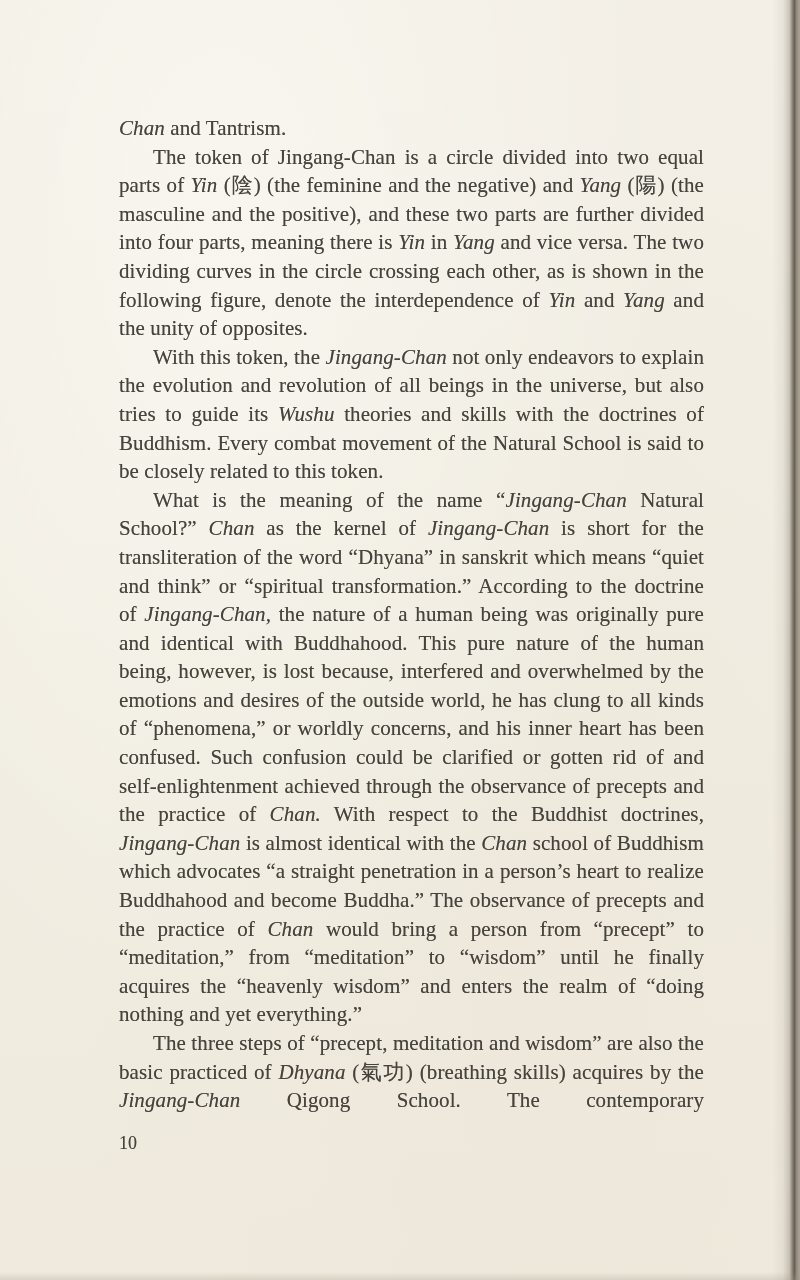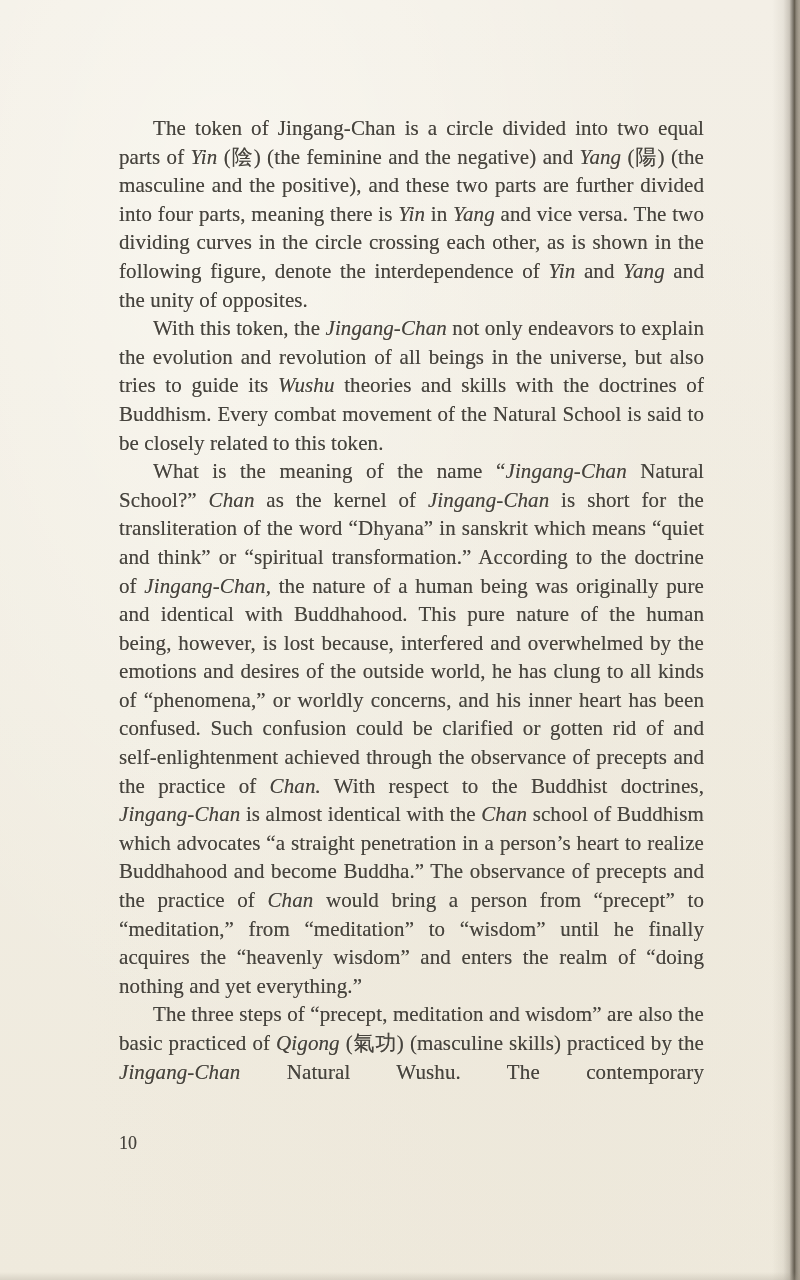--- a/index.html
+++ b/index.html
@@ -67,21 +67,22 @@
     width: 800px;
     height: 8px;
     background: linear-gradient(to bottom, rgba(160,152,138,0) 0%, rgba(160,152,138,0.28) 100%);
   }
 </style>
 </head>
 <body>
 
 <div class="page">
   <div class="text-block" id="text-block">
+      <p class="para"><span class="it">Chan</span><span> and Tantrism.</span></p>
       <p class="para indent"><span>The token of Jingang-Chan is a circle divided into two equal parts of </span><span class="it">Yin</span><span> (陰) (the feminine and the negative) and </span><span class="it">Yang</span><span> (陽) (the masculine and the positive), and these two parts are further divided into four parts, meaning there is </span><span class="it">Yin</span><span> in </span><span class="it">Yang</span><span> and vice versa. The two dividing curves in the circle crossing each other, as is shown in the following figure, denote the interdependence of </span><span class="it">Yin</span><span> and </span><span class="it">Yang</span><span> and the unity of opposites.</span></p>
       <p class="para indent"><span>With this token, the </span><span class="it">Jingang-Chan</span><span> not only endeavors to explain the evolution and revolution of all beings in the universe, but also tries to guide its </span><span class="it">Wushu</span><span> theories and skills with the doctrines of Buddhism. Every combat movement of the Natural School is said to be closely related to this token.</span></p>
       <p class="para indent"><span>What is the meaning of the name “</span><span class="it">Jingang-Chan</span><span> Natural School?” </span><span class="it">Chan</span><span> as the kernel of </span><span class="it">Jingang-Chan</span><span> is short for the transliteration of the word “Dhyana” in sanskrit which means “quiet and think” or “spiritual transformation.” According to the doctrine of </span><span class="it">Jingang-Chan,</span><span> the nature of a human being was originally pure and identical with Buddhahood. This pure nature of the human being, however, is lost because, interfered and overwhelmed by the emotions and desires of the outside world, he has clung to all kinds of “phenomena,” or worldly concerns, and his inner heart has been confused. Such confusion could be clarified or gotten rid of and self-enlightenment achieved through the observance of precepts and the practice of </span><span class="it">Chan.</span><span> With respect to the Buddhist doctrines, </span><span class="it">Jingang-Chan</span><span> is almost identical with the </span><span class="it">Chan</span><span> school of Buddhism which advocates “a straight penetration in a person’s heart to realize Buddhahood and become Buddha.” The observance of precepts and the practice of </span><span class="it">Chan</span><span> would bring a person from “precept” to “meditation,” from “meditation” to “wisdom” until he finally acquires the “heavenly wisdom” and enters the realm of “doing nothing and yet everything.”</span></p>
-      <p class="para indent justify-last"><span>The three steps of “precept, meditation and wisdom” are also the basic practiced of </span><span class="it">Qigong</span><span> (氣功) (masculine skills) practiced by the </span><span class="it">Jingang-Chan</span><span> Natural Wushu. The contemporary</span></p>
+      <p class="para indent justify-last"><span>The three steps of “precept, meditation and wisdom” are also the basic practiced of </span><span class="it">Dhyana</span><span> (氣功) (breathing skills) acquires by the </span><span class="it">Jingang-Chan</span><span> Qigong School. The contemporary</span></p>
     </div>
   <div class="page-number">10</div>
   <div class="page-edge"></div>
   <div class="bottom-edge"></div>
 </div>
 
 </body></html>

